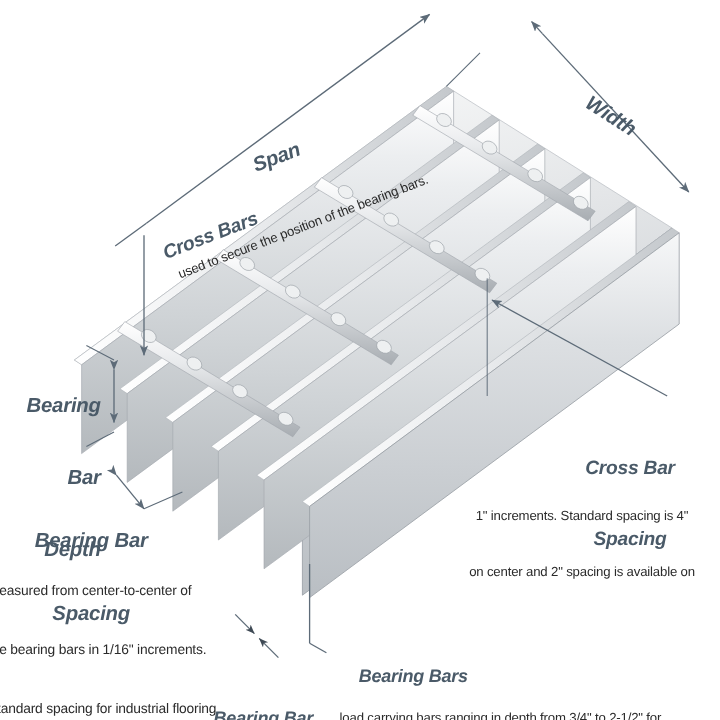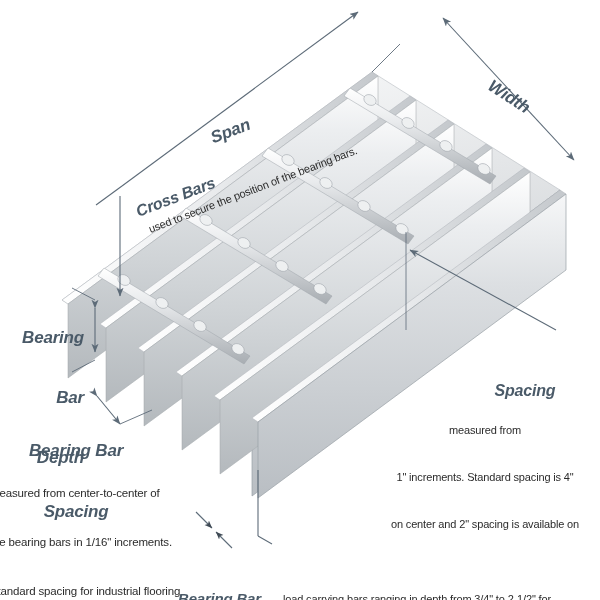--- a/index.html
+++ b/index.html
@@ -217,28 +217,31 @@
     
     
     
   </div>
 
   <div class="lbl ta-l" style="left:178px; top:554px; width:130px; font-size:15px; line-height:1.2;">
     <div>Bearing Bar</div>
     
   </div>
 
+  <div class="lbl ta-l" style="left:283px; top:540px; font-size:15px;">
+    <span>Bearing Bars</span>
+  </div>
   <div class="body-txt ta-l" style="left:283px; top:561px; width:320px; font-size:11px;">
     <div>load carrying bars ranging in depth from 3/4" to 2-1/2" for</div>
     
   </div>
 
   <div class="lbl ta-c" style="left:450px; top:342px; width:150px; font-size:16px; line-height:1.22;">
+    <div>Cross Bar</div>
     <div>Spacing</div>
   </div>
   <div class="body-txt ta-c" style="left:370px; top:392px; width:230px; font-size:11px;">
-    <div>measured from</div>
     <div>1" increments. Standard spacing is 4"</div>
     <div>on center and 2" spacing is available on</div>
     
   </div>
 
 </div>
 
 </body></html>

